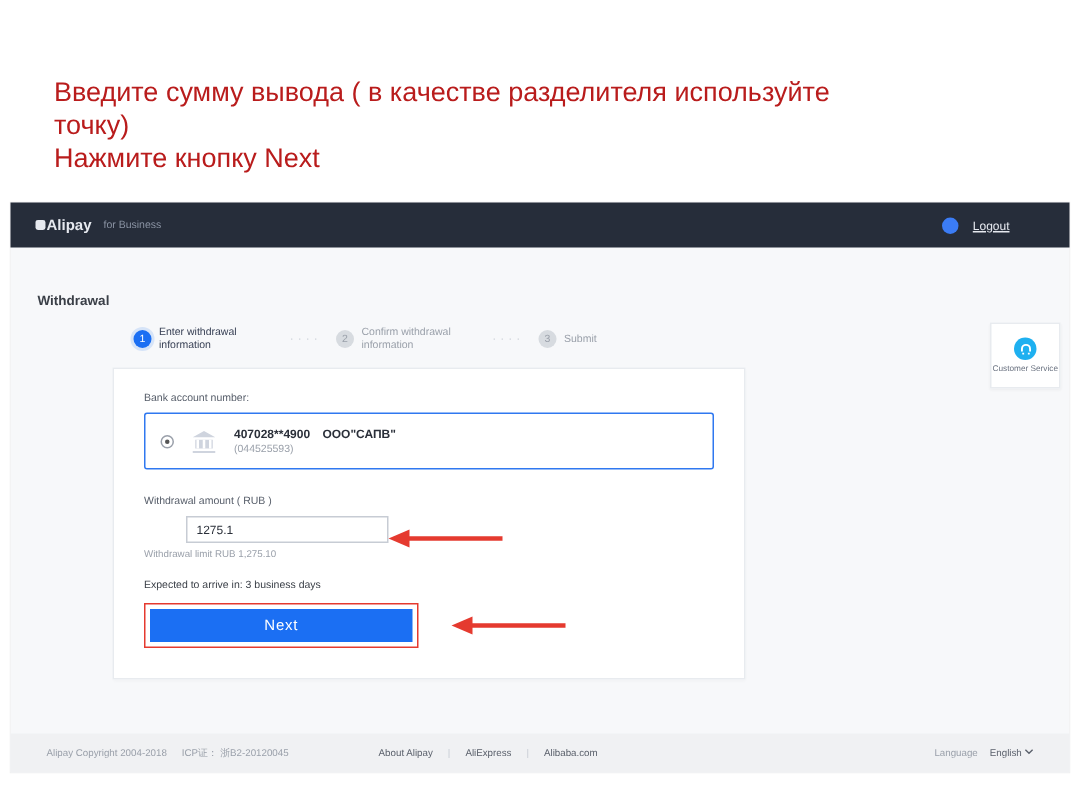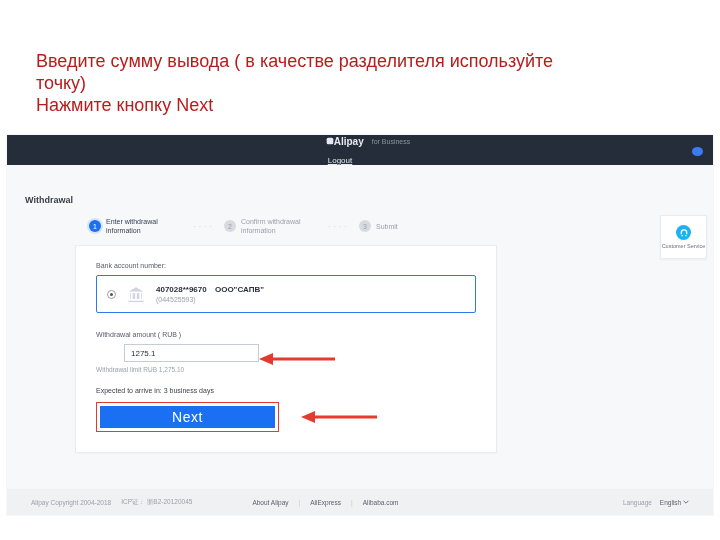--- a/index.html
+++ b/index.html
@@ -39,21 +39,20 @@
   
   .topbar {
     position: relative;
     width: 100%;
     height: 30px;
     background: #262d3a;
     color: #cfd4de;
     font-size: 8px;
     display: flex;
     align-items: center;
-    flex-direction: column;
   }
   .logo {
     margin-left: 16px;
     display: flex;
     align-items: center;
     gap: 4px;
   }
   .logo-mark {
     width: 38px;
     color: #e6e9ef;
@@ -211,21 +210,21 @@
     margin-top: 8px;
     display: inline-block;
     border: 1.5px solid #e53a2f;
     padding: 3px;
   }
   .next-btn {
     width: 175px;
     height: 22px;
     background: #1b6ff3;
     color: #fff;
-    font-size: 14px;
+    font-size: 10px;
     display: flex;
     align-items: center;
     justify-content: center;
     letter-spacing: 0.5px;
   }
   
   .arrow {
     position: absolute;
     pointer-events: none;
   }
@@ -328,21 +327,21 @@
       <div class="bank-box">
         <div class="radio-out">
           <div class="radio-in"></div>
         </div>
         <svg class="bank-icon" viewBox="0 0 24 24">
           <path d="M3 9 L12 4 L21 9 Z M5 11 H19 V18 H5 Z M3 20 H21 V21.5 H3 Z" fill="#cfd4de"></path>
           <path d="M6 11 H8 V18 H6 Z M11 11 H13 V18 H11 Z M16 11 H18 V18 H16 Z" fill="#fff"></path>
         </svg>
         <div>
           <div class="masked">
-            <span>407028**9670</span>
+            <span>407028**4900</span>
             <span class="org">ООО"САПВ"</span>
           </div>
           <div class="bank-sub">(044525593)</div>
         </div>
       </div>
 
       <div class="field-label amount-label">Withdrawal amount ( RUB )</div>
       <div class="amount-row">
         <input class="amount-input" value="1275.1" style="">
       </div>

